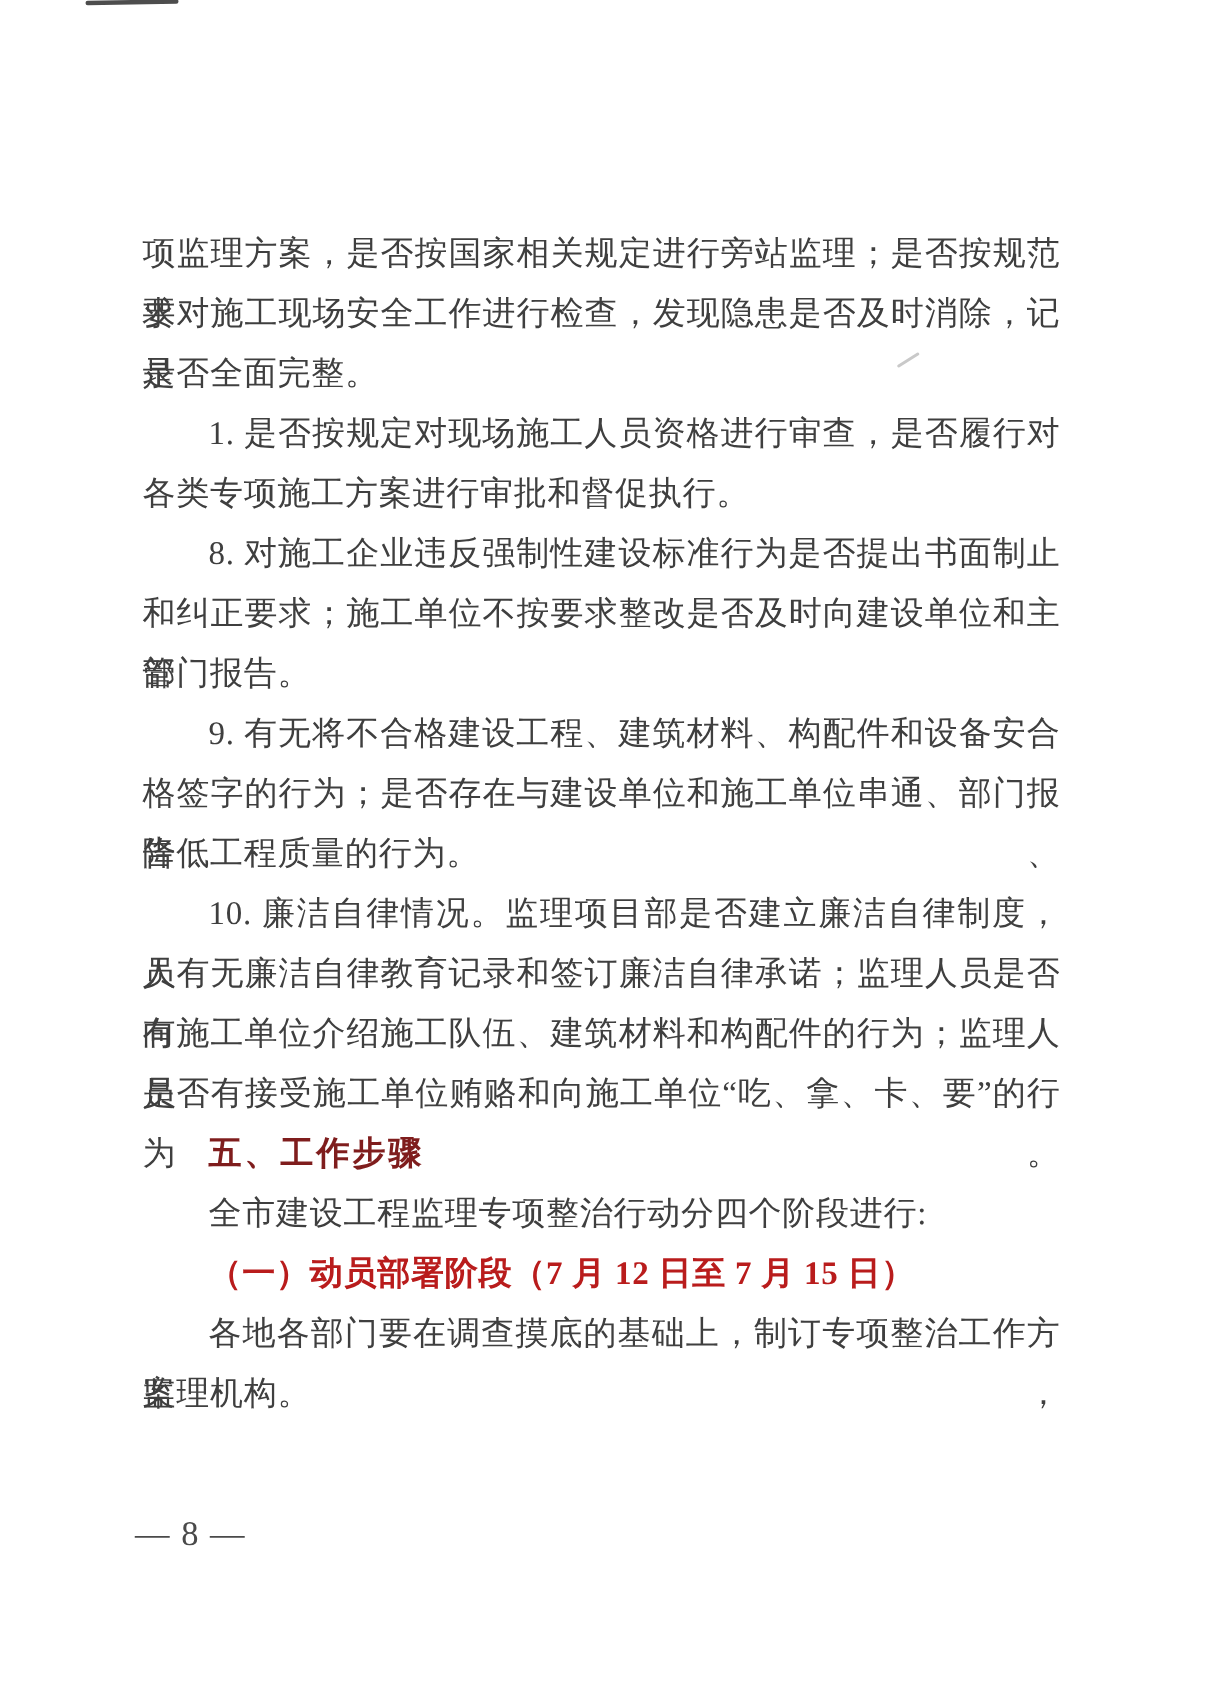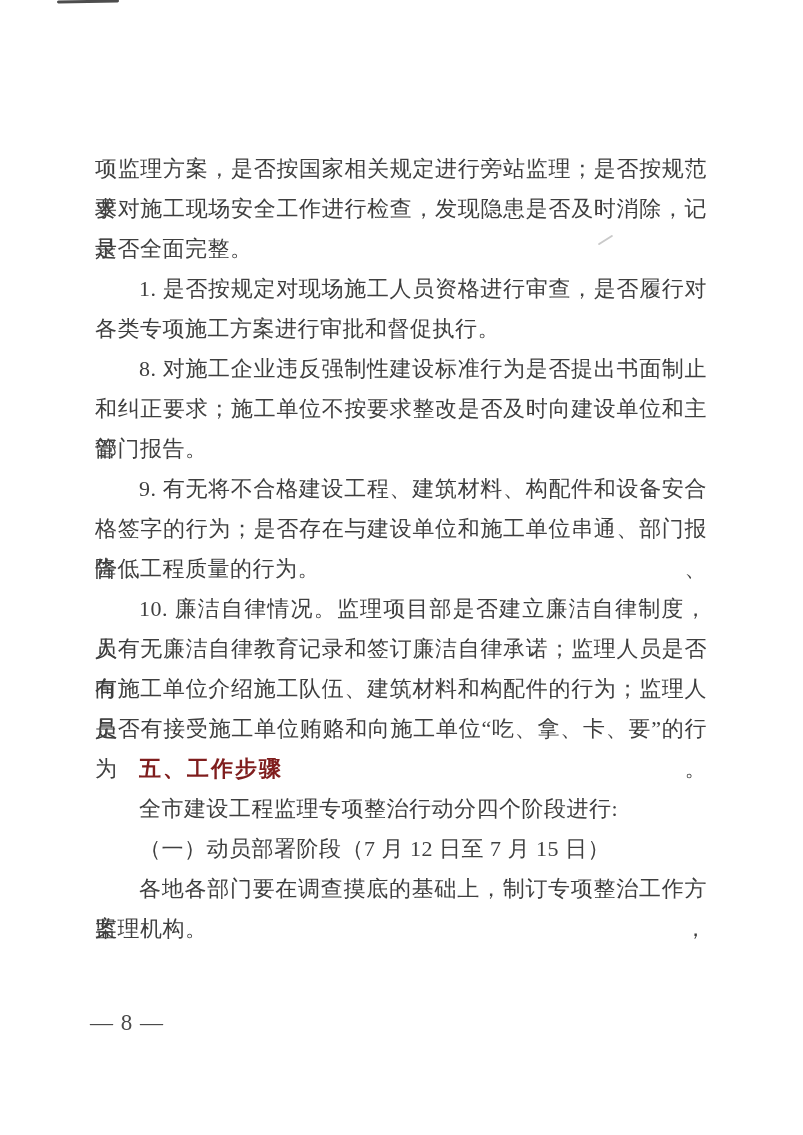--- a/index.html
+++ b/index.html
@@ -38,22 +38,22 @@
   .line.indent {
     text-indent: 44px;
   }
   .style-heading-sans .line {
     font-family: "Liberation Sans", "DejaVu Sans", sans-serif;
     font-weight: 700;
     color: #7f1d1d;
     letter-spacing: 2px;
   }
   .style-heading-serif .line {
-    font-weight: 400;
-    color: #404040;
+    font-weight: 700;
+    color: #b91c1c;
     letter-spacing: 0.5px;
   }
   .page-number {
     position: absolute;
     left: 90px;
     top: 1008px;
     font-size: 23px;
     line-height: 30px;
     color: #4a4a4a;
     letter-spacing: 1px;

